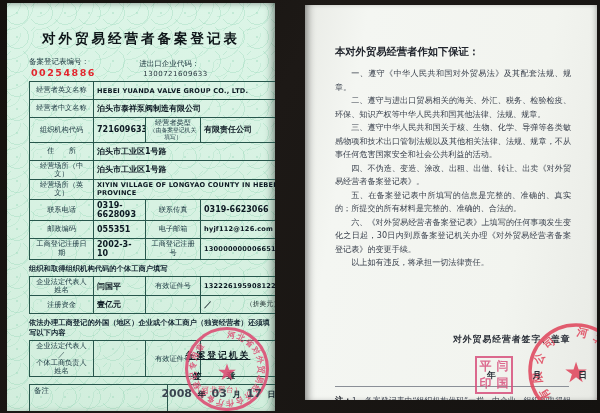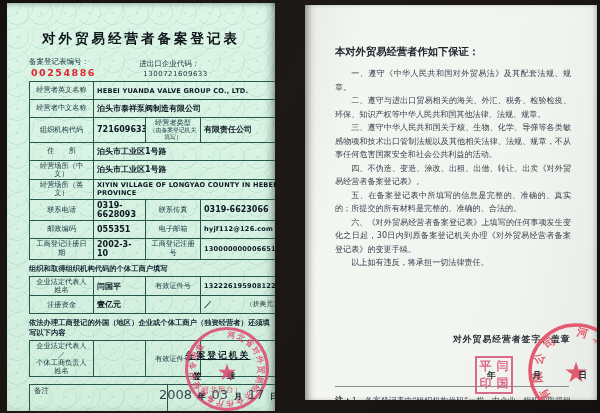--- a/index.html
+++ b/index.html
@@ -30,21 +30,21 @@
   .tallrow td{height:20px;}
   .sect{margin:4px 0 2px 22px;font-size:7.3px;font-weight:bold;color:#122430;}
   table.rtab{border-collapse:collapse;margin:7px 0 0 22px;width:254px;table-layout:fixed;}
   table.rtab td{border:1px solid #27564c;padding:1px 4px;}
   .remark-lab{font-size:7.5px;color:#16323c;vertical-align:top;}
   .authority-block{position:absolute;left:145px;top:347px;width:132px;text-align:center;color:#0e1a22;}
   .authority-name{font-size:8.8px;font-weight:bold;letter-spacing:2px;text-decoration:underline;}
   .sign-seal{font-size:8.8px;font-weight:bold;letter-spacing:8px;margin-top:9px;}
   .seal-loc{font-size:7.2px;color:#e14a6b;margin-top:2px;letter-spacing:1px;}
   .date-line{position:absolute;left:130px;top:384px;width:160px;font-size:8px;font-weight:bold;color:#10202a;text-align:center;}
-  .date-line .num{font-weight:normal;font-size:13px;color:#3a4550;margin:0 3px;}
+  .date-line .num{font-weight:bold;font-size:11px;color:#3a4550;margin:0 3px;}
   .stamp{position:absolute;opacity:.88;}
   .stamp-left{left:176px;top:322px;width:88px;height:88px;}
   
   .page-right{
     position:absolute;left:305px;top:5px;width:292px;height:395px;overflow:hidden;
     background:linear-gradient(100deg,#e9ebe6 0%,#f4f6f2 18%,#f2f4ef 70%,#e8eae5 100%);
     box-shadow:inset 7px 0 9px -5px rgba(0,0,0,.5), inset -4px 0 6px -4px rgba(0,0,0,.35);
     color:#343b46;
   }
   .pr-inner{padding:40px 26px 0 30px;}

